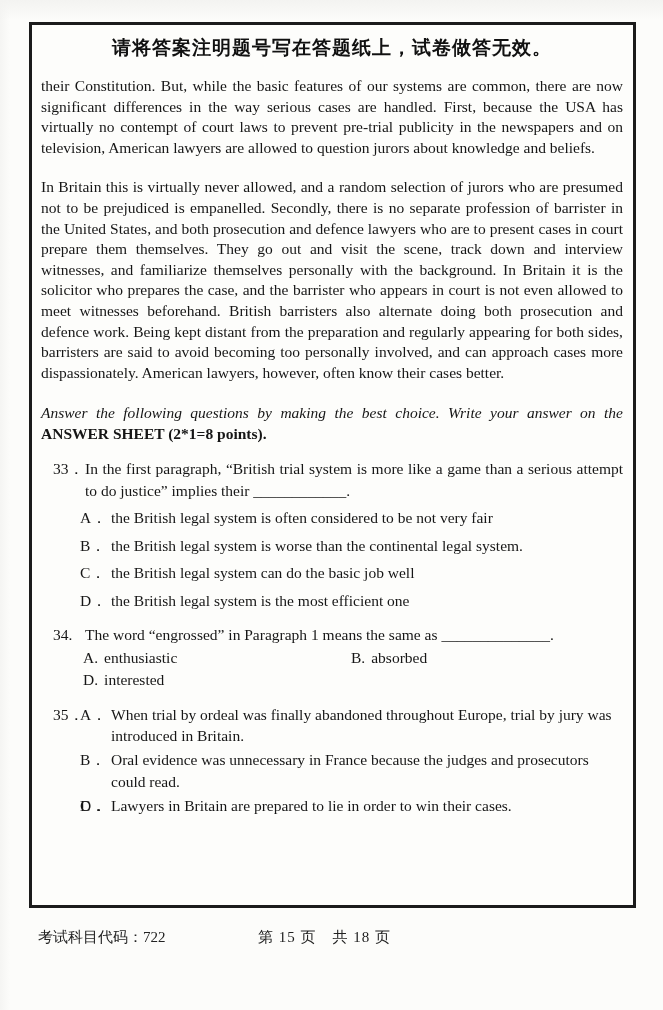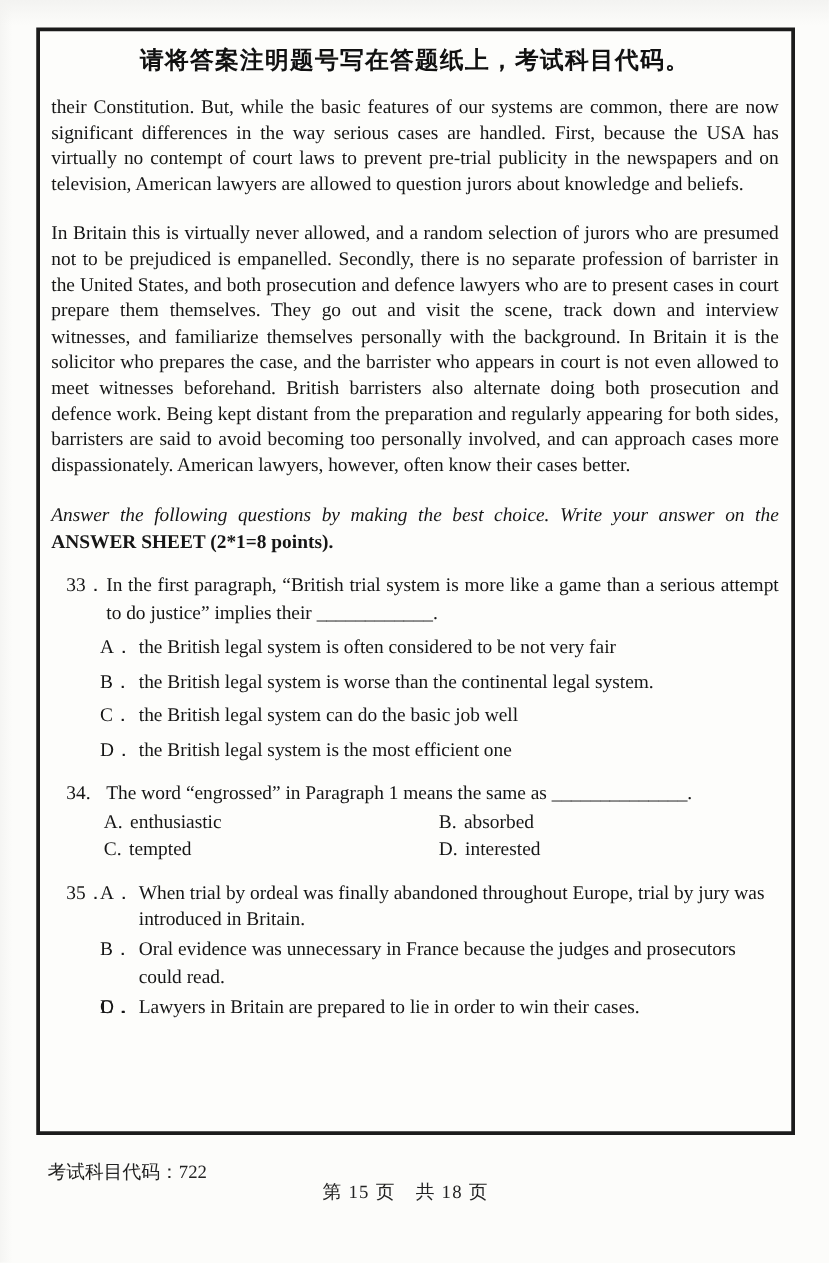--- a/index.html
+++ b/index.html
@@ -115,31 +115,31 @@
   }
   .footer .exam-code {
     position: absolute;
     left: 38px;
     top: 0;
     white-space: nowrap;
   }
   .footer .page-indicator {
     position: absolute;
     left: 258px;
-    top: 16px;
+    top: 0;
     white-space: nowrap;
     letter-spacing: 1px;
   }
 </style>
 </head>
 <body>
 
 <div class="sheet">
 
-  <div class="notice">请将答案注明题号写在答题纸上，考试科目代码。</div>
+  <div class="notice">请将答案注明题号写在答题纸上，试卷做答无效。</div>
 
   <div class="passage">
     <p>their Constitution. But, while the basic features of our systems are common, there are now significant differences in the way serious cases are handled. First, because the USA has virtually no contempt of court laws to prevent pre-trial publicity in the newspapers and on television, American lawyers are allowed to question jurors about knowledge and beliefs.</p>
     <p>In Britain this is virtually never allowed, and a random selection of jurors who are presumed not to be prejudiced is empanelled. Secondly, there is no separate profession of barrister in the United States, and both prosecution and defence lawyers who are to present cases in court prepare them themselves. They go out and visit the scene, track down and interview witnesses, and familiarize themselves personally with the background. In Britain it is the solicitor who prepares the case, and the barrister who appears in court is not even allowed to meet witnesses beforehand. British barristers also alternate doing both prosecution and defence work. Being kept distant from the preparation and regularly appearing for both sides, barristers are said to avoid becoming too personally involved, and can approach cases more dispassionately. American lawyers, however, often know their cases better.</p>
   </div>
 
   <div class="instruction">
     <span class="it">Answer the following questions by making the best choice. Write your answer on the</span>
     <span class="bd">ANSWER SHEET (2*1=8 points).</span>
   </div>
@@ -169,23 +169,20 @@
       <span class="q-num">34.</span><span>The word “engrossed” in Paragraph 1 means the same as ______________.</span>
     </div>
     <div class="options-grid">
       <div class="opt">
         <span class="opt-label">A.</span><span>enthusiastic</span>
       </div>
       <div class="opt">
         <span class="opt-label">B.</span><span>absorbed</span>
       </div>
       <div class="opt">
-        <span class="opt-label">C.</span><span>tempted</span>
-      </div>
-      <div class="opt">
         <span class="opt-label">D.</span><span>interested</span>
       </div>
     </div>
   </div>
 
   <div class="question q35">
     <div class="q-stem">
       <span class="q-num">35．</span>
     </div>
     <div class="options">

